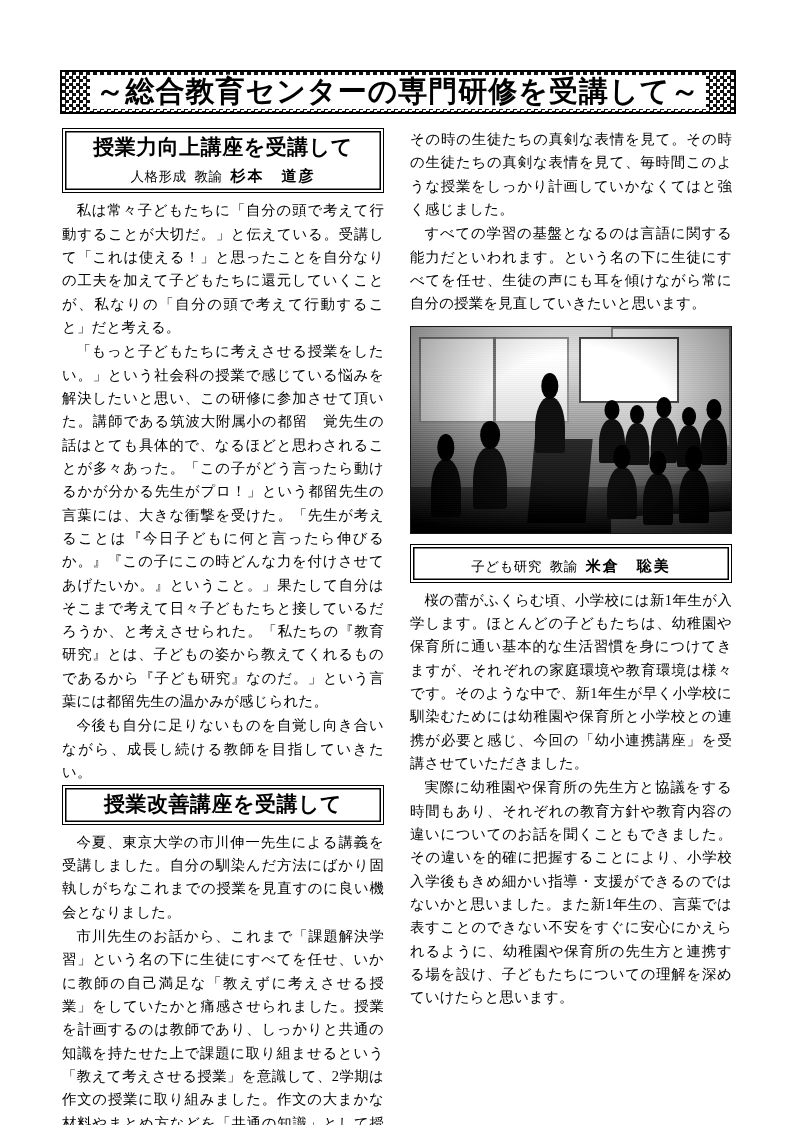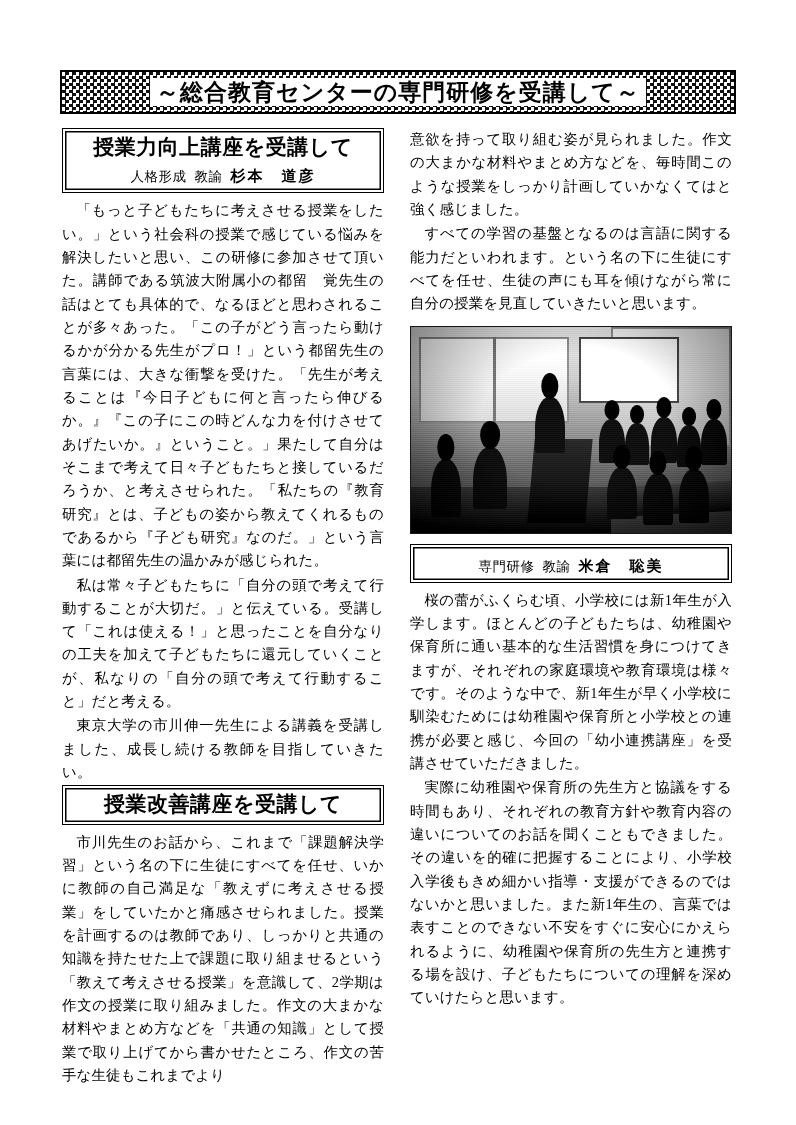--- a/index.html
+++ b/index.html
@@ -32,21 +32,21 @@
     background:
       repeating-conic-gradient(#111 0% 25%, #ffffff 0% 50%) 0 0 / 7px 7px;
     box-sizing: border-box;
     display: flex;
     align-items: center;
     justify-content: center;
   }
   .masthead-title {
     font-family: "DejaVu Serif", serif;
     font-weight: bold;
-    font-size: 23px;
+    font-size: 29px;
     letter-spacing: 1px;
     color: #000;
     background: #ffffff;
     padding: 1px 6px;
     white-space: nowrap;
     line-height: 1.1;
     text-shadow: 0 0 2px #fff, 0 0 3px #fff, 1px 0 2px #fff, -1px 0 2px #fff;
   }
 
   
@@ -197,34 +197,35 @@
   </div>
 
   <div class="col col-left">
 
     <div class="headline-box double">
       <div class="headline">授業力向上講座を受講して</div>
       <div class="byline">
         <span>人格形成</span><span class="sep"></span><span>教諭</span><span class="sep"></span><span class="name">杉本　道彦</span>
       </div>
     </div>
+    <p class="body">私は常々子どもたちに「自分の頭で考えて行動することが大切だ。」と伝えている。受講して「これは使える！」と思ったことを自分なりの工夫を加えて子どもたちに還元していくことが、私なりの「自分の頭で考えて行動すること」だと考える。</p>
     <p class="body">「もっと子どもたちに考えさせる授業をしたい。」という社会科の授業で感じている悩みを解決したいと思い、この研修に参加させて頂いた。講師である筑波大附属小の都留　覚先生の話はとても具体的で、なるほどと思わされることが多々あった。「この子がどう言ったら動けるかが分かる先生がプロ！」という都留先生の言葉には、大きな衝撃を受けた。「先生が考えることは『今日子どもに何と言ったら伸びるか。』『この子にこの時どんな力を付けさせてあげたいか。』ということ。」果たして自分はそこまで考えて日々子どもたちと接しているだろうか、と考えさせられた。「私たちの『教育研究』とは、子どもの姿から教えてくれるものであるから『子ども研究』なのだ。」という言葉には都留先生の温かみが感じられた。</p>
-    <p class="body">私は常々子どもたちに「自分の頭で考えて行動することが大切だ。」と伝えている。受講して「これは使える！」と思ったことを自分なりの工夫を加えて子どもたちに還元していくことが、私なりの「自分の頭で考えて行動すること」だと考える。</p>
-    <p class="body">東京大学の市川伸一先生による講義を受講しました、成長し続ける教師を目指していきたい。</p>
+    <p class="body">今後も自分に足りないものを自覚し向き合いながら、成長し続ける教師を目指していきたい。</p>
 
     <div class="headline-box double" style="margin-top:0;">
       <div class="headline">授業改善講座を受講して</div>
     </div>
+    <p class="body">今夏、東京大学の市川伸一先生による講義を受講しました。自分の馴染んだ方法にばかり固執しがちなこれまでの授業を見直すのに良い機会となりました。</p>
     <p class="body">市川先生のお話から、これまで「課題解決学習」という名の下に生徒にすべてを任せ、いかに教師の自己満足な「教えずに考えさせる授業」をしていたかと痛感させられました。授業を計画するのは教師であり、しっかりと共通の知識を持たせた上で課題に取り組ませるという「教えて考えさせる授業」を意識して、2学期は作文の授業に取り組みました。作文の大まかな材料やまとめ方などを「共通の知識」として授業で取り上げてから書かせたところ、作文の苦手な生徒もこれまでより</p>
 
   </div>
 
   <div class="col col-right">
 
-    <p class="body noindent">意欲を持って取り組む姿が見られました。作文の大まかな材料やまとめ方などを、毎時間このような授業をしっかり計画していかなくてはと強く感じました。</p>
+    <p class="body noindent">その時の生徒たちの真剣な表情を見て。その時の生徒たちの真剣な表情を見て、毎時間このような授業をしっかり計画していかなくてはと強く感じました。</p>
     <p class="body">すべての学習の基盤となるのは言語に関する能力だといわれます。という名の下に生徒にすべてを任せ、生徒の声にも耳を傾けながら常に自分の授業を見直していきたいと思います。</p>
 
     <div class="photo">
       <div class="sky"></div>
       <div class="window"></div>
       <div class="wallpanel"></div>
       <div class="screenboard"></div>
       <div class="table2"></div>
       <div class="desk"></div>
       <div class="podium"></div>
@@ -240,21 +241,21 @@
       <div class="person" style="left:62px;top:120px;width:34px;height:62px;"></div>
       <div class="person" style="left:20px;top:132px;width:30px;height:58px;"></div>
       <div class="person" style="left:124px;top:70px;width:30px;height:56px;"></div>
 
       <div class="grain"></div>
       <div class="vign"></div>
     </div>
 
     <div class="headline-box double">
       <div class="byline">
-        <span>専門研修</span><span class="sep"></span><span>教諭</span><span class="sep"></span><span class="name">米倉　聡美</span>
+        <span>子ども研究</span><span class="sep"></span><span>教諭</span><span class="sep"></span><span class="name">米倉　聡美</span>
       </div>
     </div>
     <p class="body">桜の蕾がふくらむ頃、小学校には新1年生が入学します。ほとんどの子どもたちは、幼稚園や保育所に通い基本的な生活習慣を身につけてきますが、それぞれの家庭環境や教育環境は様々です。そのような中で、新1年生が早く小学校に馴染むためには幼稚園や保育所と小学校との連携が必要と感じ、今回の「幼小連携講座」を受講させていただきました。</p>
     <p class="body">実際に幼稚園や保育所の先生方と協議をする時間もあり、それぞれの教育方針や教育内容の違いについてのお話を聞くこともできました。その違いを的確に把握することにより、小学校入学後もきめ細かい指導・支援ができるのではないかと思いました。また新1年生の、言葉では表すことのできない不安をすぐに安心にかえられるように、幼稚園や保育所の先生方と連携する場を設け、子どもたちについての理解を深めていけたらと思います。</p>
 
   </div>
 
 </div>
 
 </body></html>

